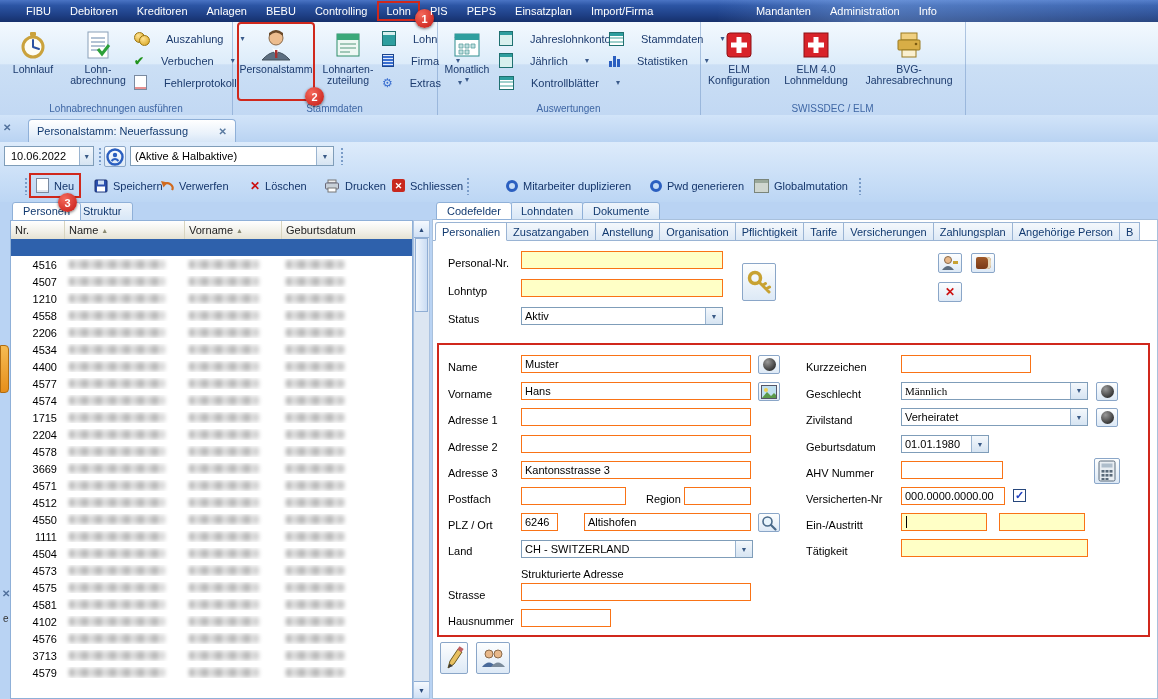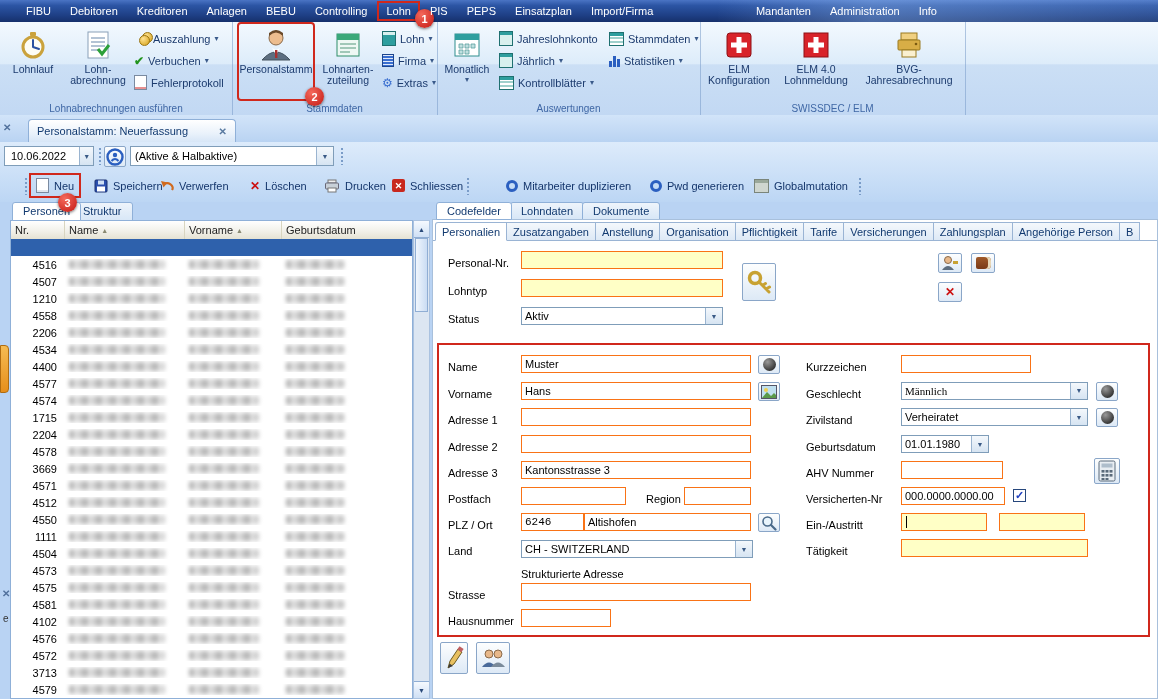--- a/index.html
+++ b/index.html
@@ -24,21 +24,21 @@
   .ribbon{position:absolute;top:22px;left:0;right:0;height:93px;
     background:linear-gradient(#f3f9fe,#ddecfa 45%,#cbdff5 46%,#c2d8f3);border-bottom:1px solid #8fb0d8;}
   .rib-group{position:absolute;top:0;height:100%;border-right:1px solid rgba(120,155,200,.55);}
   .g1{left:0;width:232px}.g2{left:232px;width:205px}.g3{left:437px;width:263px}.g4{left:700px;width:265px}
   .rib-label{position:absolute;bottom:1px;left:0;right:0;text-align:center;font-size:10px;color:#3f67a5;}
   .rib-big{position:absolute;top:1px;height:77px;display:flex;flex-direction:column;align-items:center;
     padding-top:3px;box-sizing:border-box;border-radius:3px;cursor:default;}
   .rib-big .cap{font-size:10.5px;color:#1c3b6e;line-height:11px;text-align:center;white-space:nowrap;}
   .rib-big .icw{height:38px;display:flex;align-items:center;justify-content:center;}
   .rib-big .badge{right:-10px;bottom:-6px;}
-  .rib-small{position:absolute;height:21px;display:flex;align-items:center;gap:4px;font-size:11px;color:#1c3b6e;white-space:nowrap;cursor:default;text-align:center;}
+  .rib-small{position:absolute;height:21px;display:flex;align-items:center;gap:17px;font-size:11px;color:#1c3b6e;white-space:nowrap;cursor:default;}
   .dda{font-size:8px;color:#3a5a8a;}
 
   
   .coins{position:relative;width:15px;height:13px;flex:0 0 auto;}
   .coins::before,.coins::after{content:"";position:absolute;width:9px;height:9px;border-radius:50%;
     background:radial-gradient(circle at 35% 30%,#ffe394,#d4a017);border:1px solid #9a7410;}
   .coins::after{left:5px;top:3px;}
   .checkg{color:#22941e;font-weight:bold;font-size:12px;}
   .minidoc{width:11px;height:13px;background:#fff;border:1px solid #7a8aa0;box-shadow:inset 0 -2px 0 #dfe6ee;flex:0 0 auto;}
   .minidoc.err{box-shadow:inset 0 -2px 0 #e89090;}
@@ -735,32 +735,20 @@
               <div class="blur b1"></div>
             </div>
             <div class="c vn">
               <div class="blur b2"></div>
             </div>
             <div class="c gb">
               <div class="blur b3"></div>
             </div>
           </div>
 
-          <div class="lrow">
-            <div class="c nr">4572</div>
-            <div class="c nm">
-              <div class="blur b1"></div>
-            </div>
-            <div class="c vn">
-              <div class="blur b2"></div>
-            </div>
-            <div class="c gb">
-              <div class="blur b3"></div>
-            </div>
-          </div>
 
           <div class="lrow">
             <div class="c nr">3713</div>
             <div class="c nm">
               <div class="blur b1"></div>
             </div>
             <div class="c vn">
               <div class="blur b2"></div>
             </div>
             <div class="c gb">
@@ -867,21 +855,21 @@
 
       <div class="fl" style="left:15px;top:244px;">Adresse 3</div>
       <input class="txtfield" style="left: 88px; top: 241px; width: 230px;" value="Kantonsstrasse 3">
 
       <div class="fl" style="left:15px;top:270px;">Postfach</div>
       <input class="txtfield" style="left: 88px; top: 267px; width: 105px;" value="">
       <div class="fl" style="left:213px;top:270px;">Region</div>
       <input class="txtfield" style="left: 251px; top: 267px; width: 67px;" value="">
 
       <div class="fl" style="left:15px;top:296px;">PLZ / Ort</div>
-      <input class="txtfield" style="left: 88px; top: 293px; width: 63px; font-family: Liberation Mono, monospace;" value="6246">
+      <input class="txtfield" style="left: 88px; top: 293px; width: 37px;" value="6246">
       <input class="txtfield" style="left: 151px; top: 293px; width: 167px;" value="Altishofen">
       <div class="iconbtn" style="left:325px;top:293px;width:22px;height:19px;">
         <svg width="16" height="16" viewBox="0 0 16 16">
             <circle cx="6.5" cy="6.5" r="4.5" fill="#e8f4fc" stroke="#4a6a8a" stroke-width="1.6"></circle>
             <path d="M10 10 L14.5 14.5" stroke="#4a6a8a" stroke-width="2.2" stroke-linecap="round"></path>
           </svg>
       </div>
 
       <div class="fl" style="left:15px;top:322px;">Land</div>
       <div class="fcombo" style="left:88px;top:320px;width:232px;">

